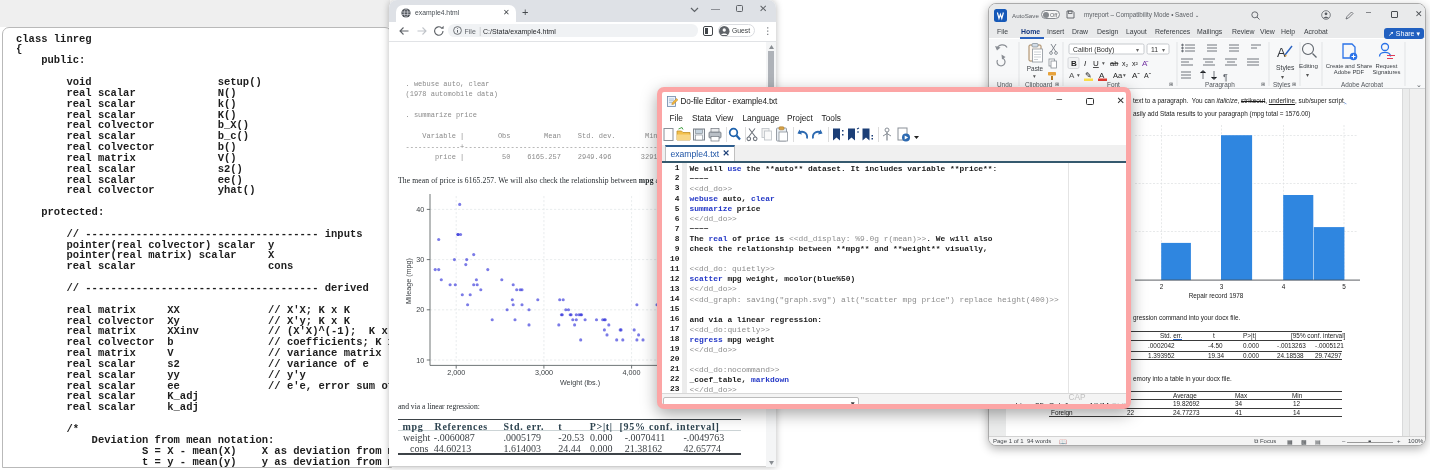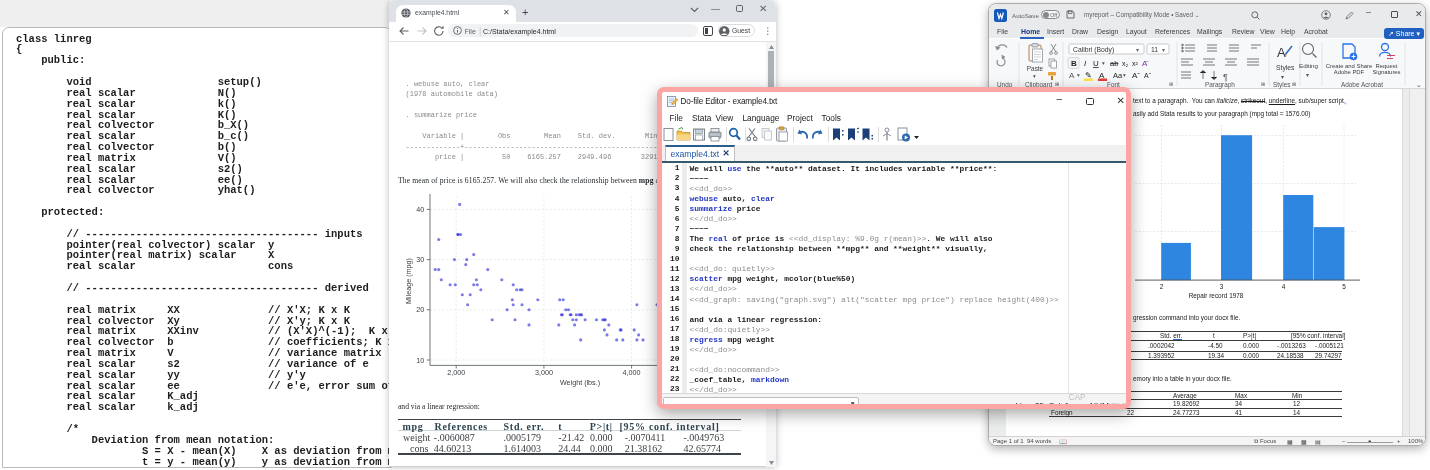--- a/index.html
+++ b/index.html
@@ -249,21 +249,21 @@
       <span class="abs" style="left:434.5px">References</span>
       <span class="abs" style="left:503.6px">Std. err.</span>
       <span class="abs" style="left:558.3px">t</span>
       <span class="abs" style="left:589.7px">P&gt;|t|</span>
       <span class="abs" style="left:619.6px">[95% conf. interval]</span>
 </div>
 <div class="abs" style="left:0;top:431.8px;width:780px;font-family:'Liberation Serif',serif;font-size:10px;color:#3a3f43">
   <span class="abs" style="left:403px">weight</span>
       <span class="abs" style="left:433.8px">-.0060087</span>
       <span class="abs" style="left:503.5px">.0005179</span>
-      <span class="abs" style="left:558.3px">-21.42</span>
+      <span class="abs" style="left:558.3px">-20.53</span>
       <span class="abs" style="left:590px">0.000</span>
       <span class="abs" style="left:624.7px">-.0070411</span>
       <span class="abs" style="left:683.4px">-.0049763</span>
 </div>
 <div class="abs" style="left:0;top:442.6px;width:780px;font-family:'Liberation Serif',serif;font-size:10px;color:#3a3f43">
   <span class="abs" style="left:405px">_cons</span>
       <span class="abs" style="left:433.8px">44.60213</span>
       <span class="abs" style="left:503.5px">1.614003</span>
       <span class="abs" style="left:558.3px">24.44</span>
       <span class="abs" style="left:590px">0.000</span>

